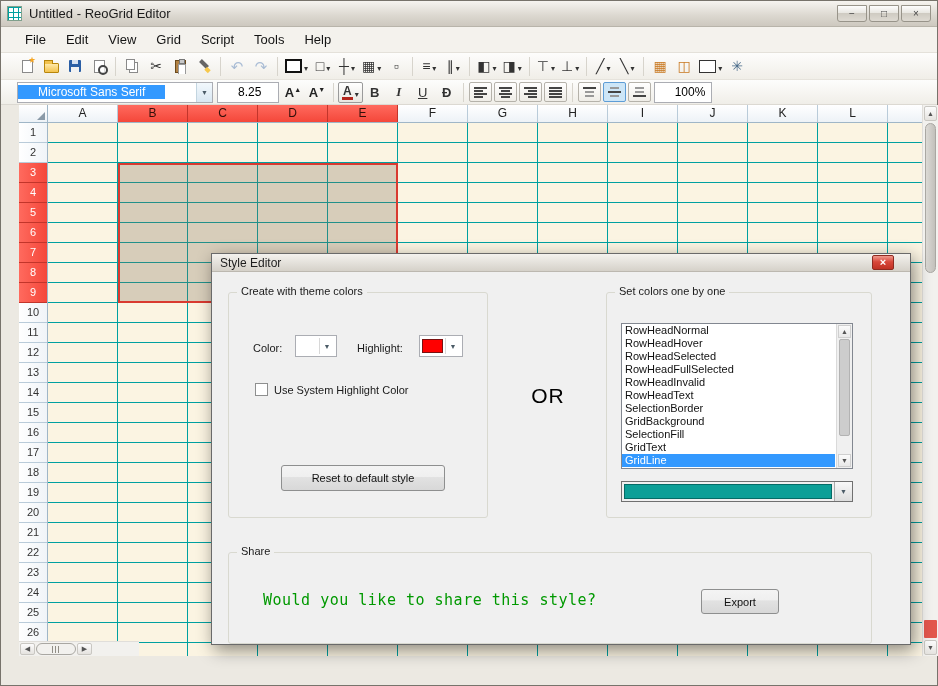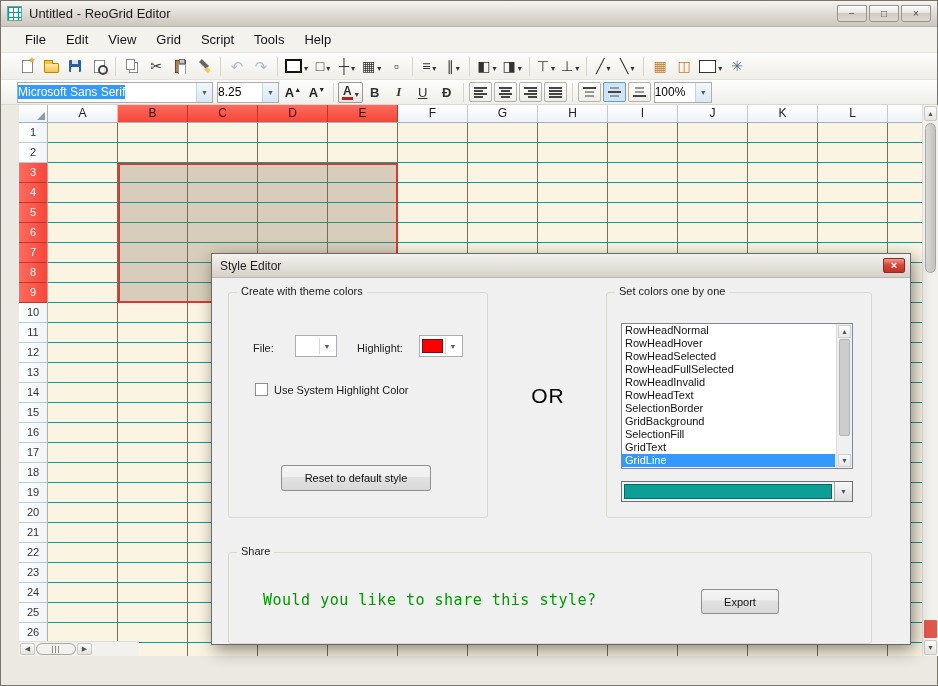--- a/index.html
+++ b/index.html
@@ -59,21 +59,21 @@
   .ic-paste::after{content:"";position:absolute;left:2px;top:3px;width:6px;height:9px;background:#fff;border:1px solid #999;border-bottom:none;}
   .ic-painter{width:13px;height:13px;position:relative;}
   .ic-painter::before{content:"";position:absolute;left:1px;top:2px;width:10px;height:4px;background:#666;transform:rotate(45deg);}
   .ic-painter::after{content:"";position:absolute;left:7px;top:8px;width:5px;height:4px;background:#F6C84C;transform:rotate(45deg);}
   .ic-borderbox{width:17px;height:14px;background:#fff;border:2px solid #111;}
   .ic-cellbox{width:17px;height:13px;background:#fff;border:1px solid #333;}
   .g-undo{color:#2B5FA5;font-size:15px;}
 
   
   .combo{background:#fff;border:1px solid #ABADB3;height:21px;display:flex;align-items:center;margin:0 2px;overflow:hidden;}
-  .combo-text{padding:0 0;font-size:12px;white-space:nowrap;}
+  .combo-text{padding:0 20px;font-size:12px;white-space:nowrap;}
   .combo-text.hl{background:var(--list-sel);color:#fff;}
   .combo-arrow{margin-left:auto;width:16px;height:100%;display:flex;align-items:center;justify-content:center;
     background:linear-gradient(#F2F8FC,#D9E7F2);border-left:1px solid #C3D5E0;}
   .font-combo{width:196px;}
   .size-combo{width:62px;}
   .zoom-combo{width:58px;}
   .fontA{font-size:13px;font-weight:bold;color:#222;}
   .fontA .sup{font-style:normal;font-size:7px;vertical-align:super;}
   .boxed{border:1px solid #9A9A9A;background:linear-gradient(#FFFFFF,#E9E7E1);height:21px;}
   .a-color{font-weight:bold;font-size:12px;line-height:1;border-bottom:3px solid #B3251C;padding:0 1px;}
@@ -126,22 +126,22 @@
   .hscroll{position:absolute;left:0;bottom:0;width:120px;height:15px;background:#F2F1EE;border-top:1px solid #E0DEDA;
     display:flex;z-index:2;}
   .hscroll .sbtn{flex:0 0 15px;height:auto;margin:1px;}
   .hthumb{flex:0 0 40px;margin:1px 0;background:linear-gradient(#DCDAD6,#C2C0BB);border:1px solid #A9A7A2;border-radius:6px;
     background-image:repeating-linear-gradient(90deg,#918E86 0 1px,transparent 1px 3px);background-size:8px 7px;
     background-position:center;background-repeat:no-repeat;}
 
   
   .dialog{position:absolute;left:210px;top:252px;width:700px;height:392px;background:#F0F0F0;
     border:1px solid #6A6A6A;box-shadow:3px 5px 16px rgba(0,0,0,.45);z-index:10;}
-  .dlg-title{height:24px;background:linear-gradient(#F4F2EE,#D5D1C9);border-bottom:1px solid #BCB8B0;
-    display:flex;align-items:center;padding:0 5px 0 8px;font-size:12px;color:#1d1d1d;}
+  .dlg-title{height:18px;background:linear-gradient(#F4F2EE,#D5D1C9);border-bottom:1px solid #BCB8B0;
+    display:flex;align-items:center;padding:0 16px 0 8px;font-size:12px;color:#1d1d1d;}
   .dlg-close{margin-left:auto;width:22px;height:15px;border:1px solid #8E2A20;border-radius:2px;color:#fff;
     background:linear-gradient(#F09A8E,#D8473A 45%,#C03224);font-size:11px;line-height:13px;text-align:center;font-weight:bold;}
   .dlg-body{position:absolute;left:0;top:22px;right:0;bottom:0;}
   .groupbox{position:absolute;border:1px solid #D9D9D0;border-radius:3px;}
   .grouplabel{position:absolute;top:-8px;left:8px;background:#F0F0F0;padding:0 4px;font-size:11px;color:#1a1a1a;}
   .dlabel{font-size:11px;color:#1a1a1a;}
   .g-theme{left:16px;top:16px;width:260px;height:226px;}
   .g-colors{left:394px;top:16px;width:266px;height:226px;}
   .g-share{left:16px;top:276px;width:644px;height:92px;}
   .lbl-main{position:absolute;left:24px;top:49px;}
@@ -149,21 +149,21 @@
   .color-combo{position:absolute;height:22px;background:#fff;border:1px solid #ABADB3;display:flex;align-items:center;padding:2px;}
   .main-combo{left:66px;top:42px;width:42px;}
   .hl-combo{left:190px;top:42px;width:44px;}
   .cswatch{flex:1;height:14px;background:#fff;}
   .cswatch.red{border:1px solid #7a1010;}
   .cdd{width:15px;height:100%;display:flex;align-items:center;justify-content:center;border-left:1px solid #D8D8D8;margin-left:2px;}
   .cbrow{position:absolute;left:26px;top:90px;display:flex;align-items:center;gap:6px;}
   .cb{width:13px;height:13px;background:#fff;border:1px solid #8E8F8F;}
   .btn{background:linear-gradient(#F4F4F4,#EFEFEF 45%,#E2E2E2 46%,#D8D8D8);border:1px solid #8E8F8F;border-radius:3px;
     font-size:11px;color:#111;font-family:"Liberation Sans",sans-serif;display:flex;align-items:center;justify-content:center;}
-  .reset-btn{position:absolute;left:52px;top:172px;width:150px;height:26px;}
+  .reset-btn{position:absolute;left:52px;top:172px;width:164px;height:26px;}
   .or{position:absolute;left:288px;top:108px;width:96px;text-align:center;font-size:21px;color:#000;letter-spacing:1px;}
   .listbox{position:absolute;left:14px;top:30px;width:232px;height:146px;background:#fff;border:1px solid #828790;
     overflow:hidden;padding-right:17px;}
   .lb-item{height:13px;line-height:13px;font-size:11px;padding-left:3px;color:#111;white-space:nowrap;}
   .lb-item.sel{background:var(--list-sel);color:#fff;}
   .lb-scroll{position:absolute;left:229px;top:31px;width:16px;height:144px;background:#F0F0F0;border-left:1px solid #DADADA;
     display:flex;flex-direction:column;}
   .lsb{flex:0 0 13px;display:flex;align-items:center;justify-content:center;background:linear-gradient(#FBFBFB,#E8E8E8);border:1px solid #CFCFCF;margin:1px;}
   .lthumb{flex:0 0 97px;margin:0 2px;background:#CDCDCD;border:1px solid #B3B3B3;border-radius:2px;}
   .lsb.down{margin-top:auto;}
@@ -419,21 +419,21 @@
 
   <div class="dialog">
     <div class="dlg-title">
       <span>Style Editor</span>
       <span class="dlg-close">×</span>
     </div>
     <div class="dlg-body">
 
       <div class="groupbox g-theme">
         <span class="grouplabel">Create with theme colors</span>
-        <span class="dlabel lbl-main">File:</span>
+        <span class="dlabel lbl-main">Color:</span>
         <div class="color-combo main-combo">
           <span class="cswatch"></span>
           <span class="cdd arr-dd2"></span>
         </div>
         <span class="dlabel lbl-hl">Highlight:</span>
         <div class="color-combo hl-combo">
           <span class="cswatch red" style="background: rgb(255, 0, 0);"></span>
           <span class="cdd arr-dd2"></span>
         </div>
         <div class="cbrow">

